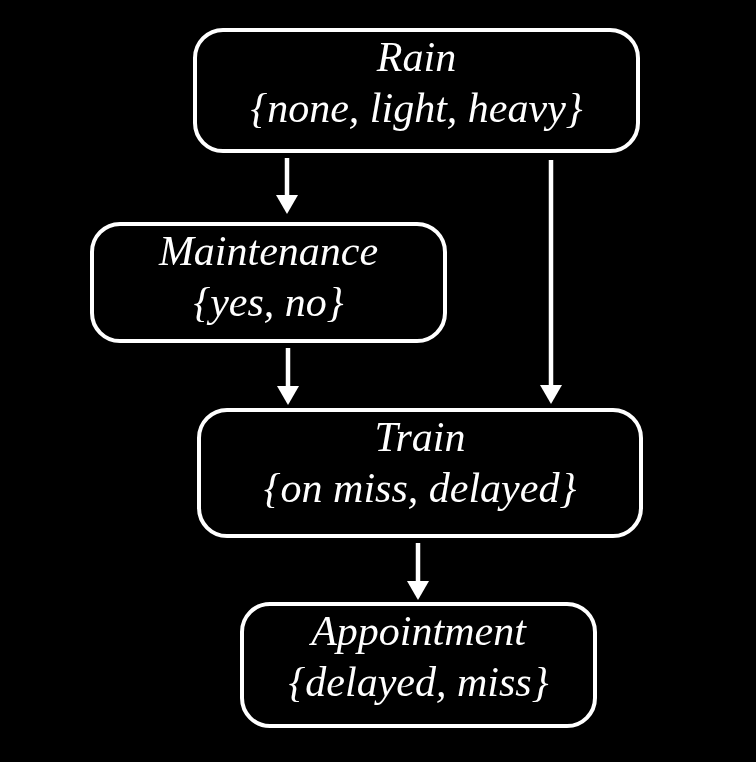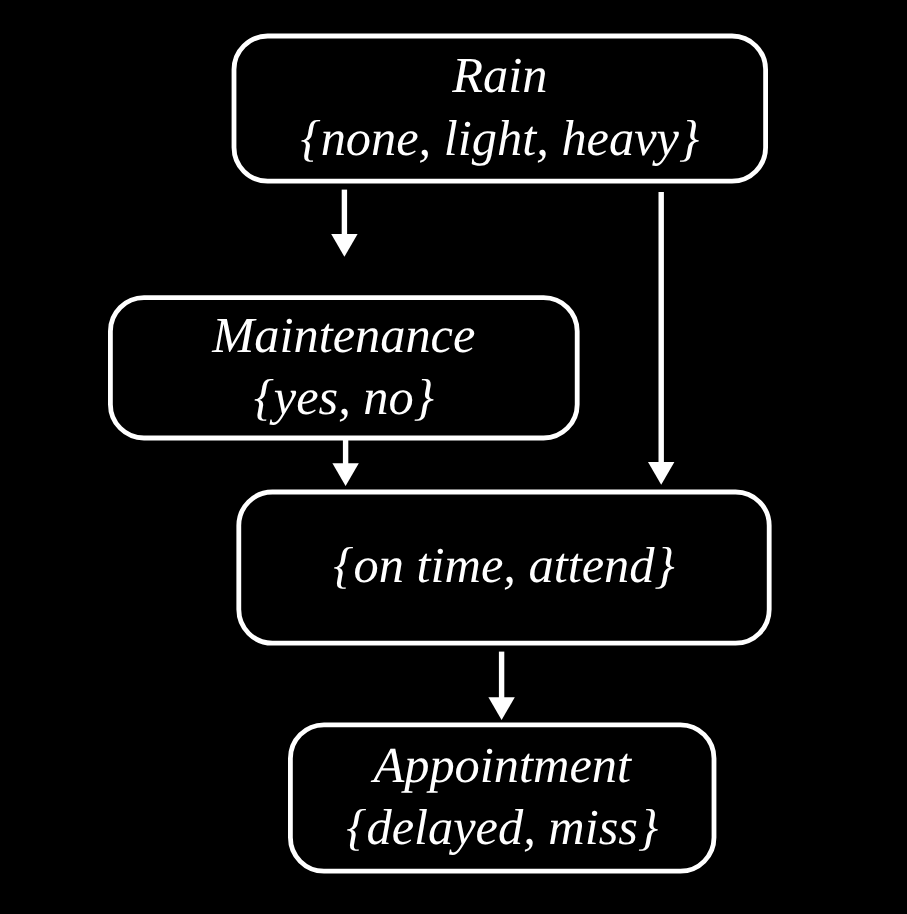--- a/index.html
+++ b/index.html
@@ -17,32 +17,31 @@
   }
   .node {
     position: absolute;
     box-sizing: border-box;
     background: var(--node-fill, #000000);
     border: 4px solid var(--node-border, #ffffff);
     border-radius: 30px;
     display: flex;
     flex-direction: column;
     align-items: center;
-    justify-content: center;
     color: var(--text, #ffffff);
     font-style: italic;
     font-size: 42px;
     line-height: 1.22;
     text-align: center;
   }
   .node .values {
     white-space: nowrap;
   }
   #node-rain        { left: 193px; top: 28px;  width: 447px; height: 125px; }
-  #node-maintenance { left: 90px;  top: 222px; width: 393px; height: 121px; margin-top: 24px; }
+  #node-maintenance { left: 90px;  top: 222px; width: 357px; height: 121px; }
   #node-train       { left: 197px; top: 408px; width: 446px; height: 130px; }
   #node-appointment { left: 240px; top: 602px; width: 357px; height: 126px; font-style: italic; }
   svg.arrows {
     position: absolute;
     left: 0;
     top: 0;
     width: 756px;
     height: 762px;
     pointer-events: none;
   }
@@ -82,21 +81,22 @@
     <span class="label">Rain</span>
     <span class="values">{none, light, heavy}</span>
   </div>
 
   <div class="node" id="node-maintenance">
     <span class="label">Maintenance</span>
     <span class="values">{yes, no}</span>
   </div>
 
   <div class="node" id="node-train">
-    <span class="values">{on time, attend}</span>
+    <span class="label">Train</span>
+    <span class="values">{on miss, delayed}</span>
   </div>
 
   <div class="node" id="node-appointment">
     <span class="label">Appointment</span>
     <span class="values">{delayed, miss}</span>
   </div>
 
 </div>
 
 </body></html>

